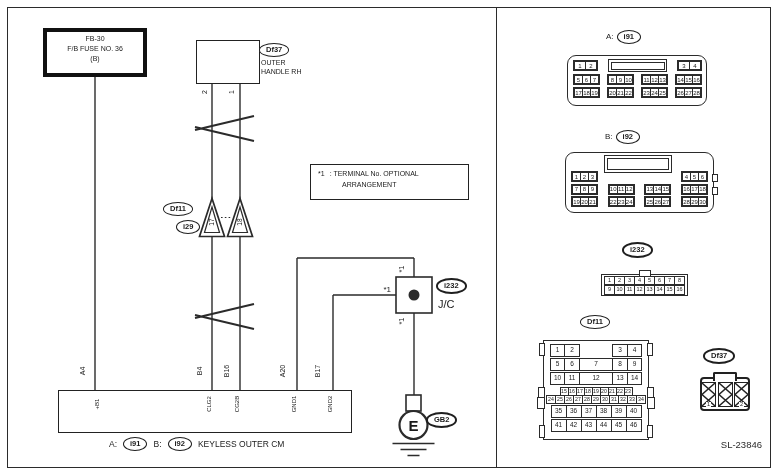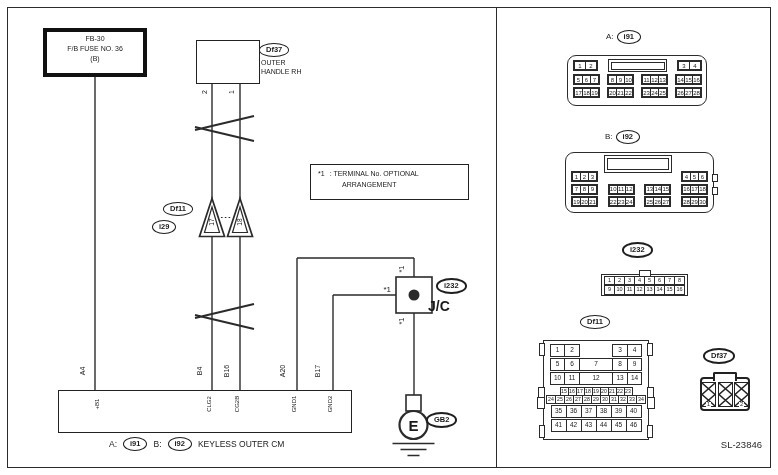--- a/index.html
+++ b/index.html
@@ -142,29 +142,29 @@
 
   <div class="abs notebox">
     <div class="nrow">
       <span>*1</span>
       <span>: TERMINAL No. OPTIONAL</span>
     </div>
     <div class="ind">ARRANGEMENT</div>
   </div>
 
   <span class="abs oval" style="left:163px;top:202px;">Df11</span>
-  <span class="abs oval" style="left:152px;top:220px;">i29</span>
+  <span class="abs oval" style="left:176px;top:220px;">i29</span>
   <span class="rlab tri" style="left:196px;top:217px;">17</span>
   <span class="rlab tri" style="left:224px;top:217px;">18</span>
 
   <span class="rlab" style="left:386px;top:264px;font-size:7.5px;">*1</span>
   <span class="rlab" style="left:386px;top:316px;font-size:7.5px;">*1</span>
   <span class="jc-star" style="left:370px;top:285px;width:21px;text-align:right;">*1</span>
   <span class="abs oval bold" style="left:436px;top:278px;">i232</span>
-  <span class="abs" style="left:428px;top:298px;font-size:14px;font-weight:bold;">J/C</span>
+  <span class="abs" style="left:438px;top:298px;font-size:11px;font-weight:normal;">J/C</span>
 
   <div class="gndE">E</div>
   <span class="abs oval bold" style="left:426px;top:412px;">GB2</span>
 
   <div class="abs cmbox"></div>
   <span class="rlab" style="left:67px;top:366px;">A4</span>
   <span class="rlab" style="left:184px;top:366px;">B4</span>
   <span class="rlab" style="left:211px;top:366px;">B16</span>
   <span class="rlab" style="left:267px;top:366px;">A20</span>
   <span class="rlab" style="left:302px;top:366px;">B17</span>

